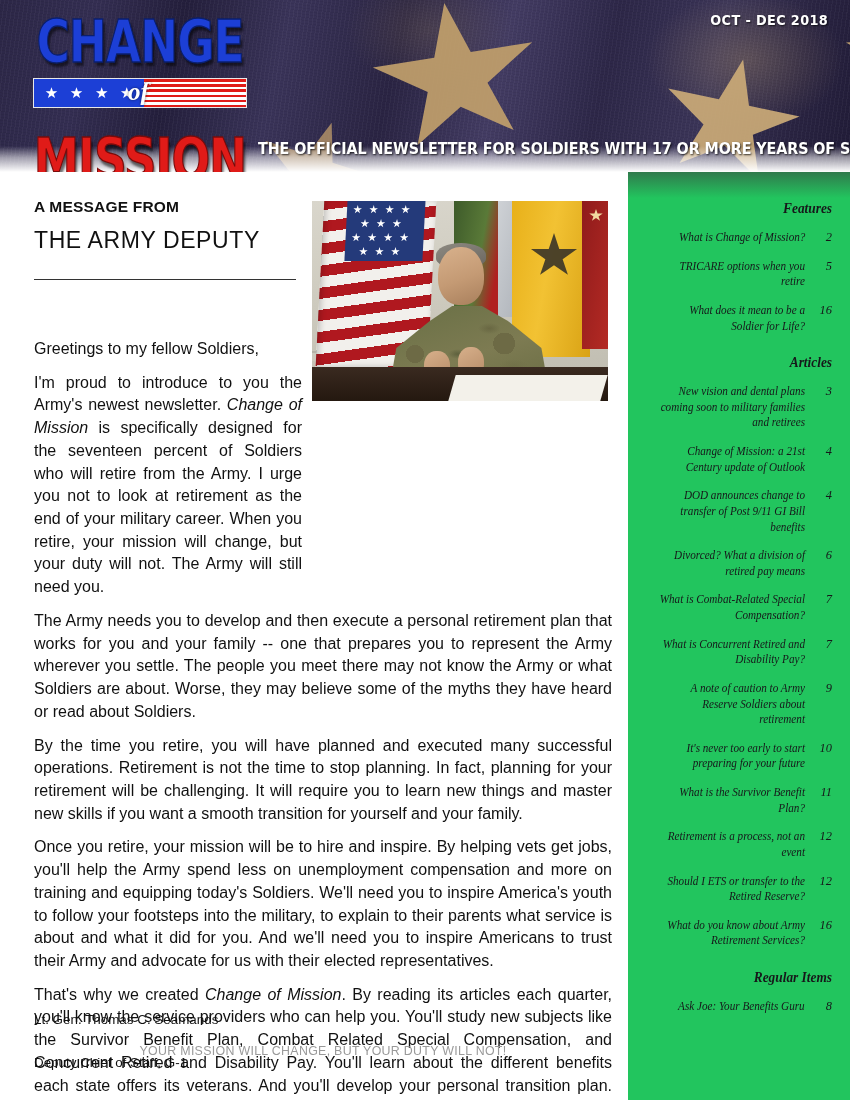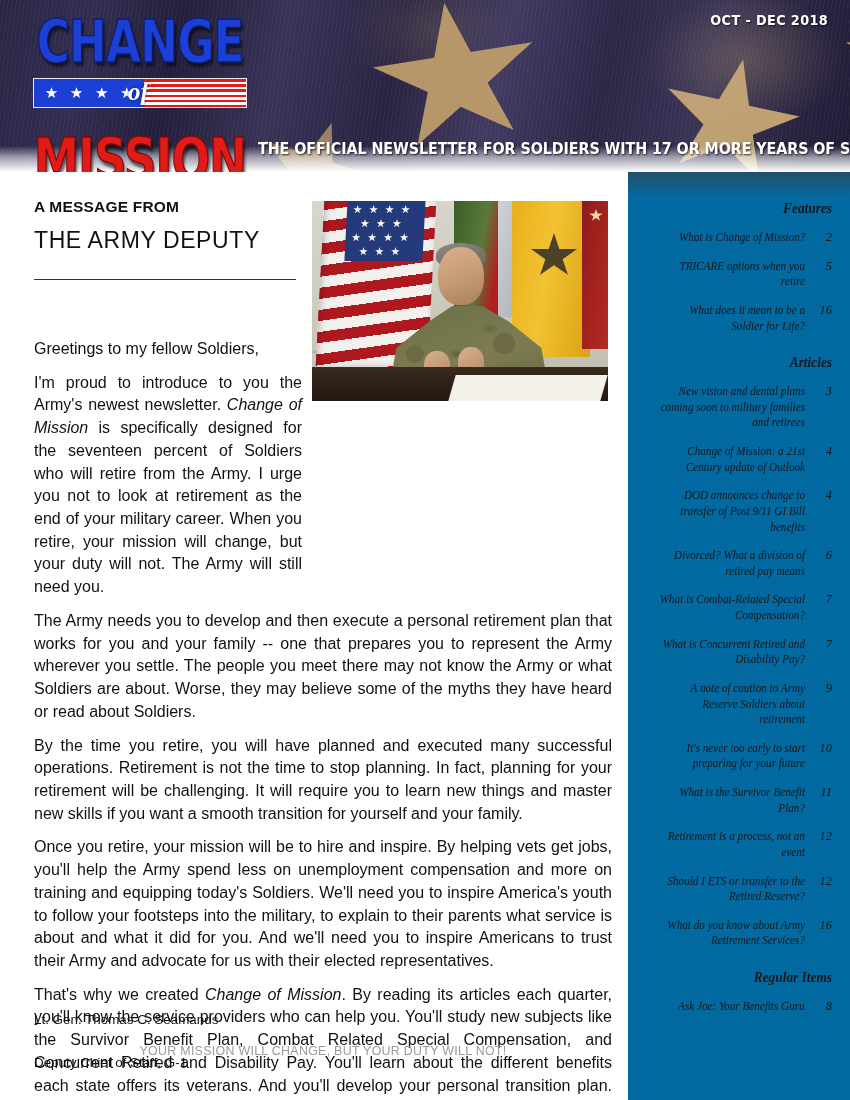--- a/index.html
+++ b/index.html
@@ -337,21 +337,21 @@
     font-size: 12.4px;
     letter-spacing: .3px;
     color: #9a9a9a;
   }
 
   
   .toc {
     position: absolute;
     right: 0; top: 172px;
     width: 222px; height: 928px;
-    background: #0369a1;
+    background: #22c55e;
     padding: 22px 18px 0 10px;
   }
   .toc-shadow {
     position: absolute;
     left: 0; top: 0; width: 222px; height: 26px;
     background: linear-gradient(to bottom, rgba(60,60,62,.55), rgba(154,158,161,0));
     pointer-events: none;
   }
   .toc-section {
     font-family: "Liberation Serif", serif;

